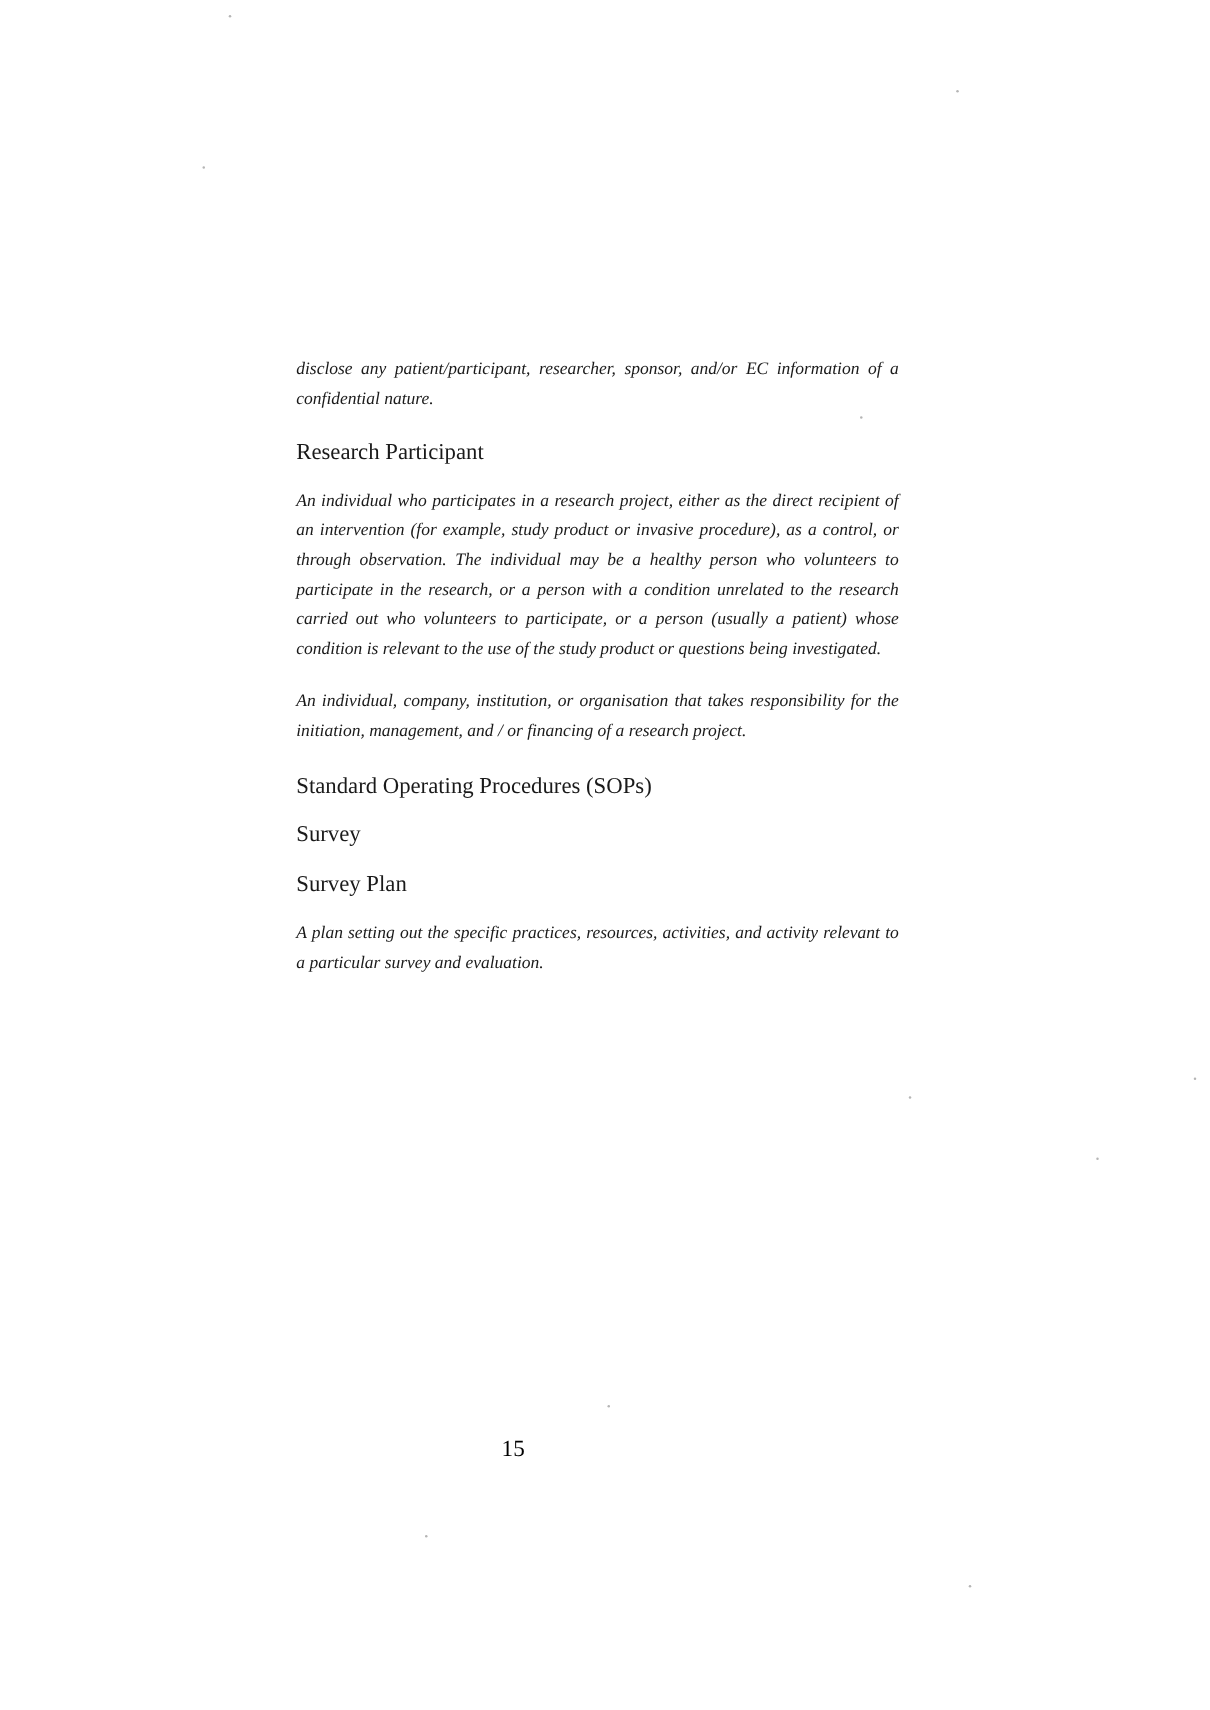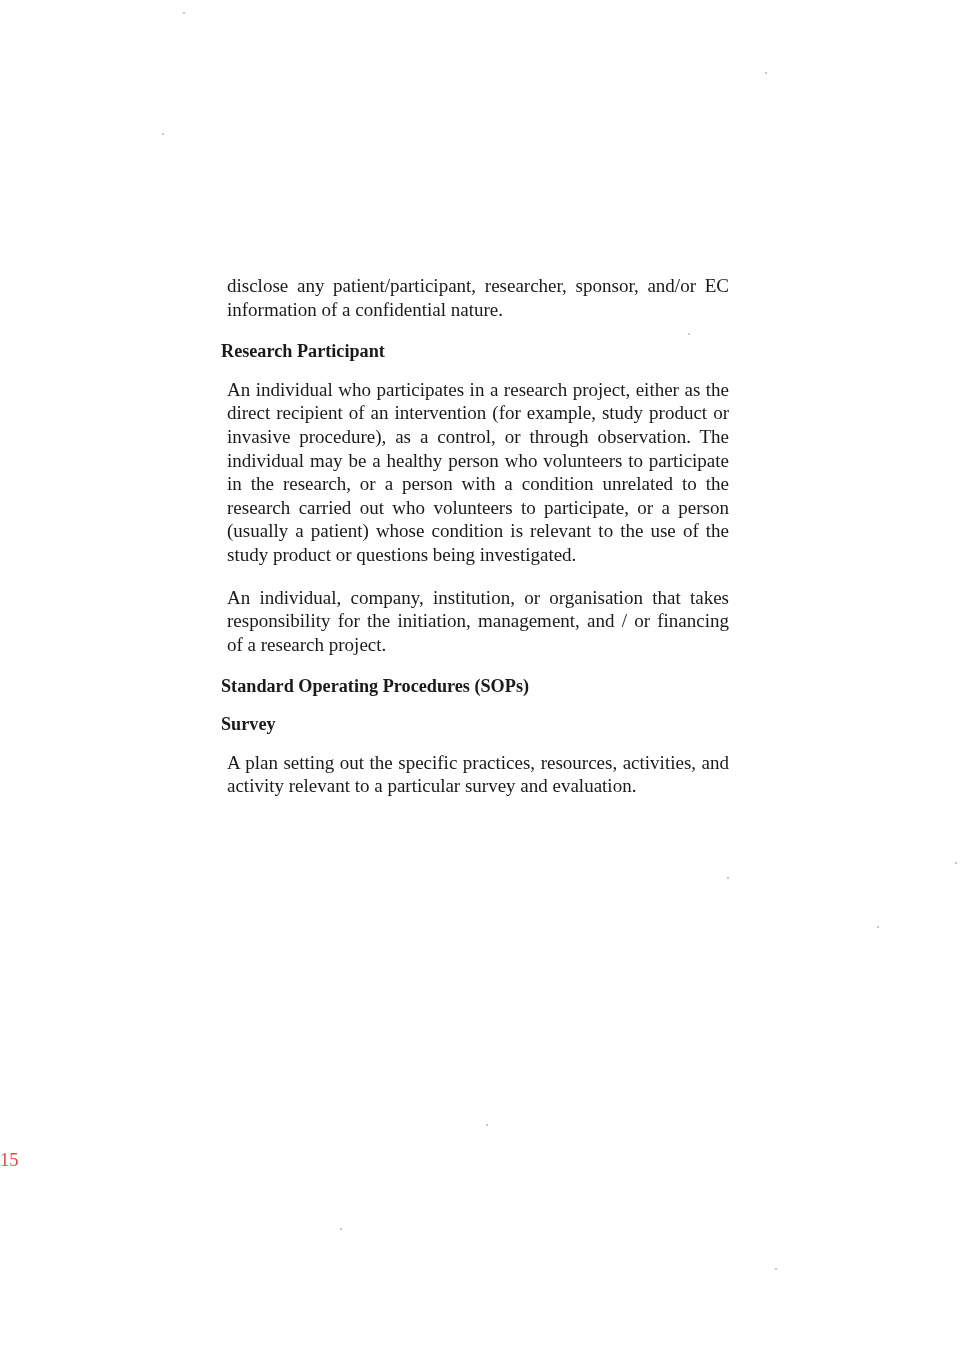--- a/index.html
+++ b/index.html
@@ -15,43 +15,44 @@
       font-family: "Liberation Serif", "DejaVu Serif", serif;
       color: #1a1a1a;
     }
     .page {
       position: absolute;
       left: 221px;
       top: 268px;
       width: 514px;
     }
     .para {
-      font-size: 19px;
+      font-size: 14px;
       line-height: 23.6px;
-      margin: 6px;
+      margin: 16px;
       text-align: justify;
       text-align-last: left;
+      font-style: italic;
     }
     .heading {
       font-size: 18.2px;
-      font-weight: bold;
+      font-weight: normal;
       line-height: 23.6px;
-      margin: 0;
+      margin: 16px;
     }
     .gap-after-para { margin-bottom: 19px; }
     .gap-after-heading { margin-bottom: 14px; }
     .page-number {
       position: absolute;
       left: 0;
       width: 821px;
       top: 1150px;
-      text-align: left;
+      text-align: center;
       font-size: 18.5px;
       font-family: "Liberation Serif", "DejaVu Serif", serif;
-      color: #ef4444;
+      color: #000000;
     }
     .speck {
       position: absolute;
       width: 2px;
       height: 2px;
       background: #b5b5b5;
       border-radius: 1px;
     }
   </style>
 </head>
@@ -62,20 +63,21 @@
 
   <h3 class="heading gap-after-heading">Research Participant</h3>
   <p class="para gap-after-para">An individual who participates in a research project, either as the direct recipient of an intervention (for example, study product or invasive procedure), as a control, or through observation. The individual may be a healthy person who volunteers to participate in the research, or a person with a condition unrelated to the research carried out who volunteers to participate, or a person (usually a patient) whose condition is relevant to the use of the study product or questions being investigated.</p>
 
   <p class="para gap-after-para">An individual, company, institution, or organisation that takes responsibility for the initiation, management, and / or financing of a research project.</p>
 
   <h3 class="heading gap-after-heading">Standard Operating Procedures (SOPs)</h3>
 
   <h3 class="heading gap-after-heading">Survey</h3>
 
+  <h3 class="heading gap-after-heading">Survey Plan</h3>
   <p class="para">A plan setting out the specific practices, resources, activities, and activity relevant to a particular survey and evaluation.</p>
 </div>
 
 <div class="page-number">15</div>
 
 <div class="speck" style="left:183px;top:12px;"></div>
 <div class="speck" style="left:162px;top:133px;"></div>
 <div class="speck" style="left:688px;top:333px;"></div>
 <div class="speck" style="left:765px;top:72px;"></div>
 <div class="speck" style="left:727px;top:877px;"></div>

